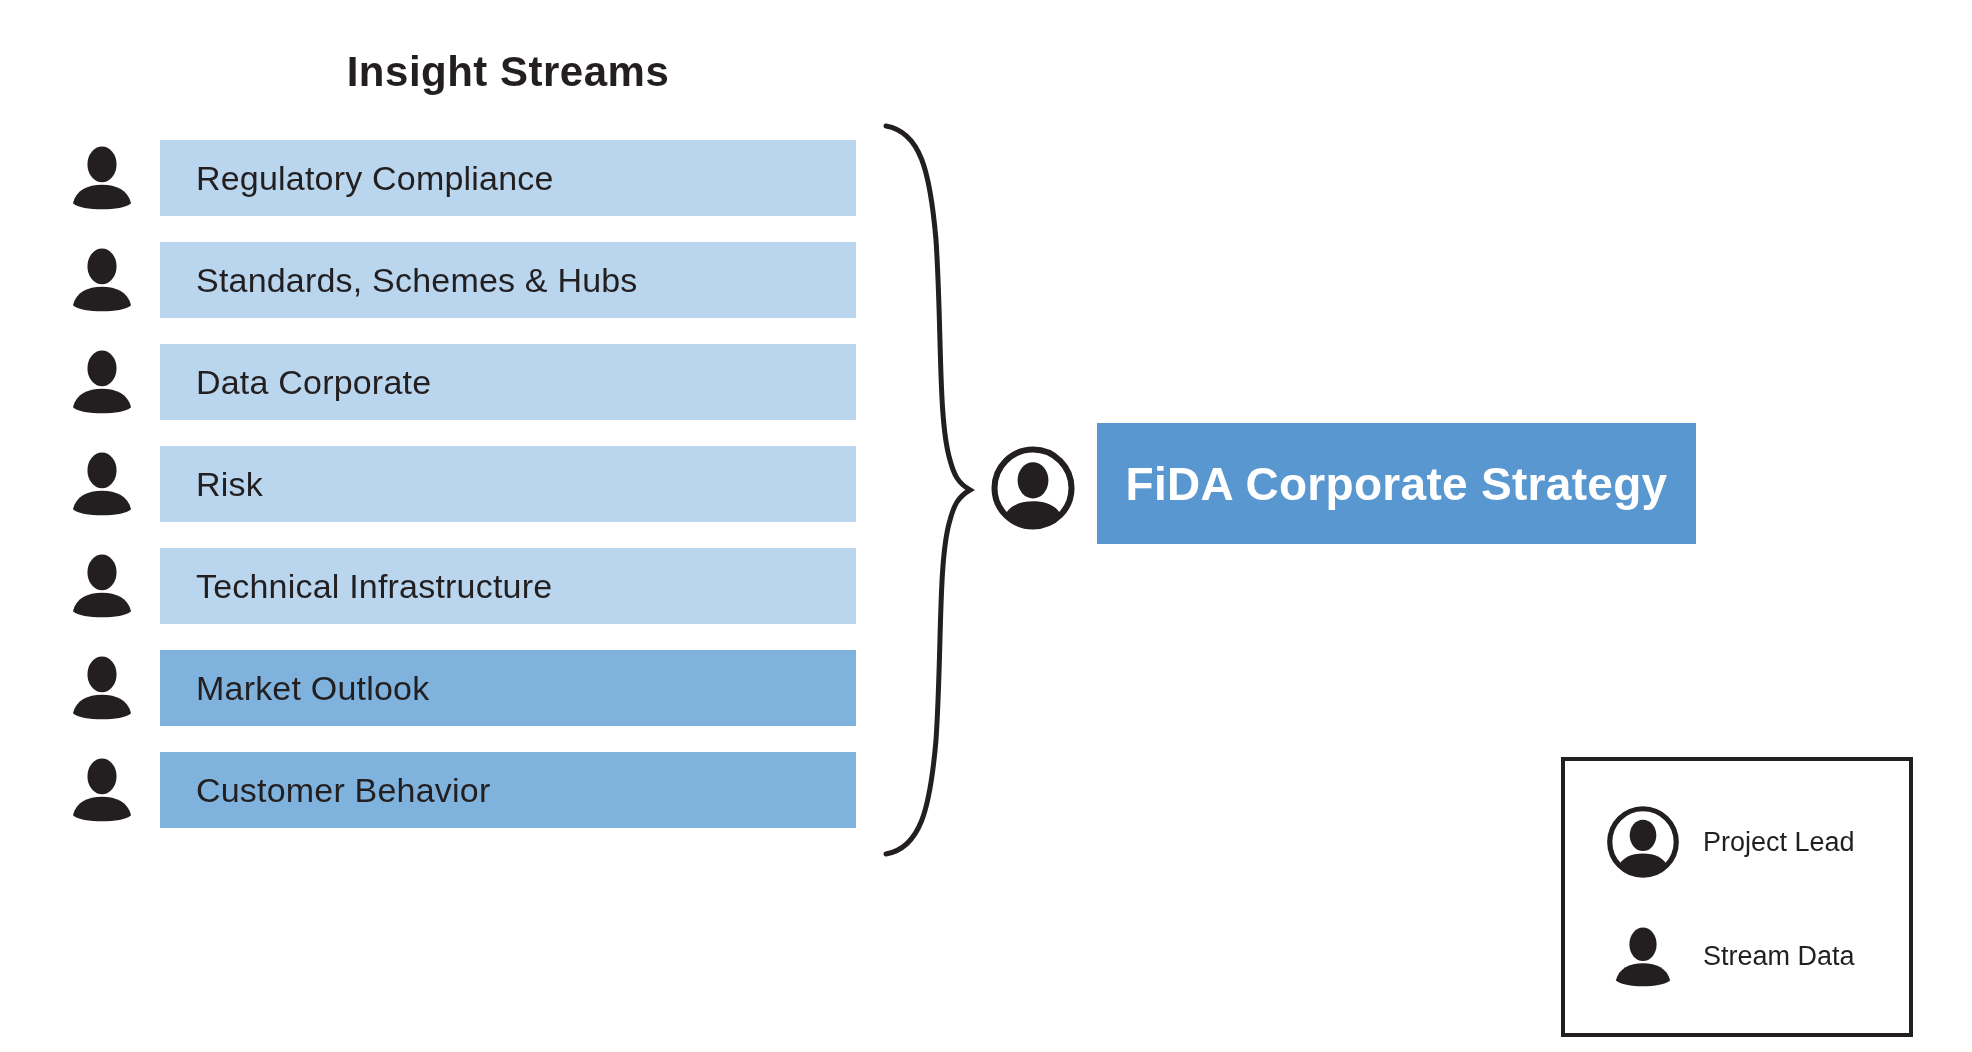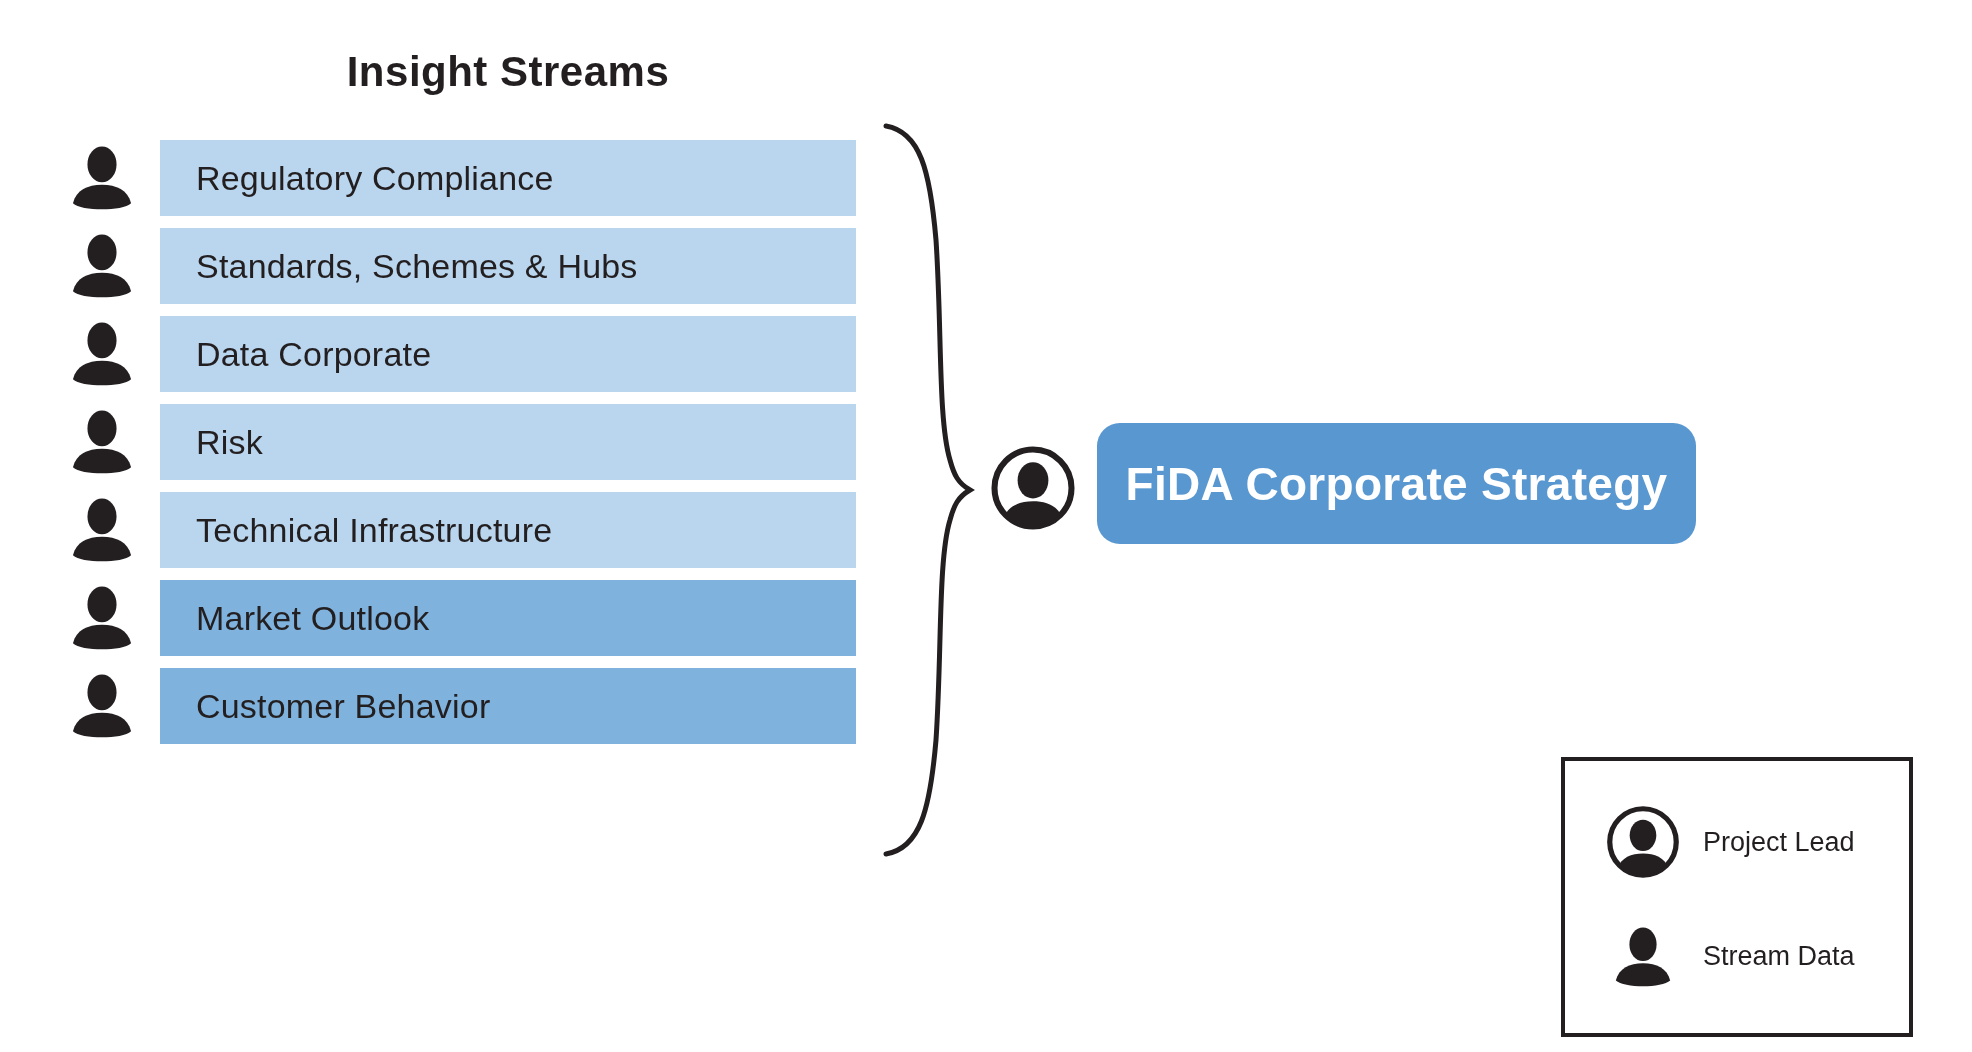--- a/index.html
+++ b/index.html
@@ -36,21 +36,21 @@
 
   
   .streams{
     position:absolute;
     left:71px; top:140px;
   }
   .stream-row{
     display:flex;
     align-items:center;
     height:76px;
-    margin-bottom:12px;
+    margin-bottom:26px;
   }
   .stream-icon{
     width:62px;
     height:70px;
     margin-right:27px;
     flex:0 0 auto;
   }
   .stream-bar{
     width:696px;
     height:76px;
@@ -84,21 +84,20 @@
     left:1097px; top:423px;
     width:599px; height:121px;
     background:var(--strategy);
     display:flex;
     align-items:center;
     justify-content:center;
     color:var(--white);
     font-size:46px;
     font-weight:700;
     letter-spacing:0.3px;
-    border-radius:23px;
   }
 
   
   .legend{
     position:absolute;
     left:1561px; top:757px;
     width:352px; height:280px;
     background:#ffffff;
     border:4px solid var(--ink);
     display:flex;

